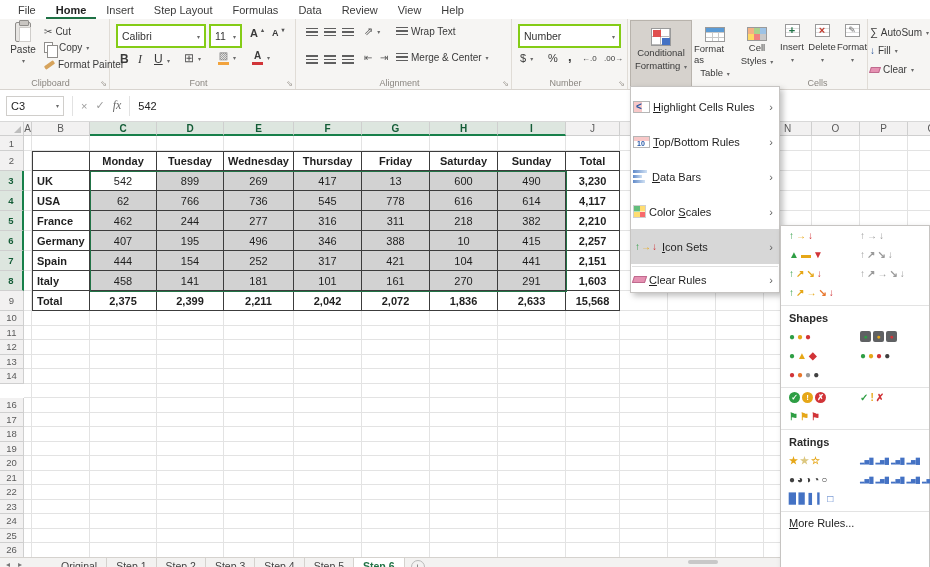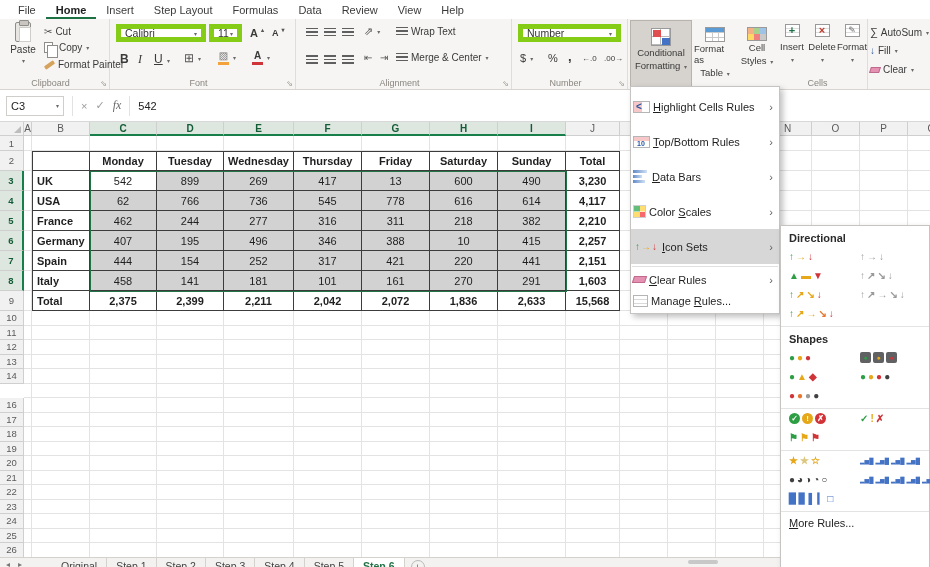--- a/index.html
+++ b/index.html
@@ -15,22 +15,22 @@
 
   
   .ribbon{position:absolute;top:19px;left:0;width:100%;height:71px;background:#f6f5f3;
     border-bottom:1px solid #d8d4cf;z-index:20}
   .rgroup{position:absolute;top:0;height:70px;border-right:1px solid #e0dcd6}
   .gl{position:absolute;bottom:1px;left:0;right:8px;text-align:center;font-size:9px;color:#8a8680}
   .launch{position:absolute;right:2px;bottom:1px;font-size:8px;color:#9a968f}
   .sb{position:absolute;display:flex;align-items:center;gap:3px;font-size:10px;color:#3a3a3a;white-space:nowrap}
   .dd{font-size:6px;color:#6a6a6a;margin-left:1px}
   .tri{font-style:normal;font-size:6px;position:relative;top:-4px;color:#555}
-  .combo{position:absolute;background:#fff;border:5px solid #84cc16;display:flex;align-items:center;
-    justify-content:space-between;font-size:10.5px;color:#333;padding:0 4px;height:18px}
+  .combo{position:absolute;background:#fff;border:2px solid #84cc16;display:flex;align-items:center;
+    justify-content:space-between;font-size:10.5px;color:#333;padding:0 4px;height:24px}
   .bigbtn{position:absolute;display:flex;flex-direction:column;align-items:center;gap:2px;font-size:10px;color:#3a3a3a}
   .stack{display:flex;flex-direction:column;align-items:center;gap:1px}
   .cbar{width:11px;height:3px;display:block}
   .alic{width:12px;height:9px;display:inline-block;
     background:repeating-linear-gradient(to bottom,#5f5f5f 0 1.5px,transparent 1.5px 3.5px)}
   .stylebtn{position:absolute;display:flex;flex-direction:column;align-items:center;padding-top:7px;gap:2px;
     font-size:9.5px;color:#3a3a3a;line-height:1.15}
   .stylebtn.pressed{background:#d6d2cd;border:1px solid #b8b3ac}
   .cellbtn{position:absolute;top:5px;display:flex;flex-direction:column;align-items:center;gap:4px;font-size:9.5px;color:#3a3a3a}
 
@@ -498,21 +498,21 @@
       </div>
       <div class="grow" style="height: 20px;">
         <div class="hdr rhdr selr" style="width: 24px;">7</div>
         <div class="gc" style="width: 8px;"></div>
         <div class="gc tb tl bold left" style="width: 58px;">Spain</div>
         <div class="gc tb selbg" style="width: 67px;">444</div>
         <div class="gc tb selbg" style="width: 67px;">154</div>
         <div class="gc tb selbg" style="width: 70px;">252</div>
         <div class="gc tb selbg" style="width: 68px;">317</div>
         <div class="gc tb selbg" style="width: 68px;">421</div>
-        <div class="gc tb selbg" style="width: 68px;">220</div>
+        <div class="gc tb selbg" style="width: 68px;">104</div>
         <div class="gc tb selbg" style="width: 68px;">441</div>
         <div class="gc tb bold" style="width: 54px;">2,151</div>
         <div class="gc" style="width: 48px;"></div>
         <div class="gc" style="width: 48px;"></div>
         <div class="gc" style="width: 48px;"></div>
         <div class="gc" style="width: 48px;"></div>
         <div class="gc" style="width: 48px;"></div>
         <div class="gc" style="width: 48px;"></div>
         <div class="gc" style="width: 48px;"></div>
       </div>
@@ -923,29 +923,24 @@
         <span class="mi ic-icon-sets" style="color: rgb(230, 167, 24); font-weight: 700; font-size: 10px;">→</span>
         <span class="lab"><u>I</u>con Sets</span>
         <span class="chev">›</span>
       </div>
       <div class="msep"></div>
       <div class="mitem small">
         <span class="mi ic-clear-rules"></span>
         <span class="lab"><u>C</u>lear Rules</span>
         <span class="chev">›</span>
       </div>
-      <div class="mitem small">
-        <span class="mi ic-manage-rules"></span>
-        <span class="lab">Manage <u>R</u>ules...</span>
-      </div>
     </div>
 
   <div class="menu" id="is-menu">
       <div class="sect">
-        <div class="stitle">Directional</div>
         <div class="srow">
           <div class="sopt">
             <span class="glyph" style="color: rgb(46, 158, 68);">↑</span>
             <span class="glyph" style="color: rgb(230, 167, 24);">→</span>
             <span class="glyph" style="color: rgb(209, 52, 56);">↓</span>
           </div>
           <div class="sopt">
             <span class="glyph" style="color: rgb(154, 154, 154);">↑</span>
             <span class="glyph" style="color: rgb(154, 154, 154);">→</span>
             <span class="glyph" style="color: rgb(154, 154, 154);">↓</span>
@@ -1043,20 +1038,21 @@
         <div class="srow">
           <div class="sopt">
             <span class="glyph" style="color: rgb(46, 158, 68);">⚑</span>
             <span class="glyph" style="color: rgb(230, 167, 24);">⚑</span>
             <span class="glyph" style="color: rgb(209, 52, 56);">⚑</span>
           </div>
           <div class="sopt"></div>
         </div>
       </div>
       <div class="sect">
+        <div class="stitle">Ratings</div>
         <div class="srow">
           <div class="sopt">
             <span class="glyph" style="color: rgb(230, 167, 24);">★</span>
             <span class="glyph" style="color: rgb(220, 199, 127);">★</span>
             <span class="glyph" style="color: rgb(230, 167, 24);">☆</span>
           </div>
           <div class="sopt">
             <span class="sig" style="color: rgb(68, 114, 196);">▂▅█</span>
             <span class="sig" style="color: rgb(68, 114, 196);">▂▅█</span>
             <span class="sig" style="color: rgb(68, 114, 196);">▂▅█</span>

